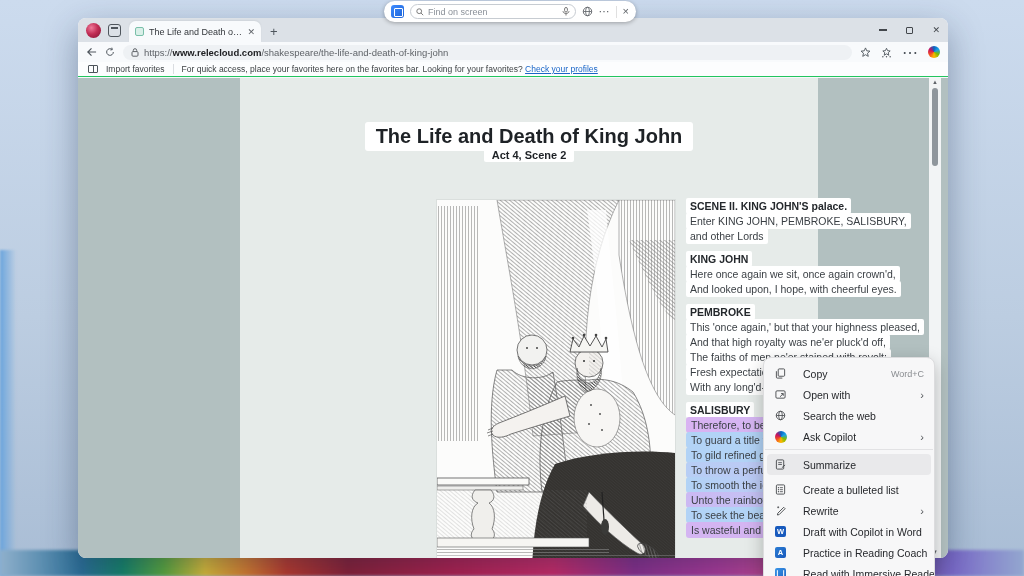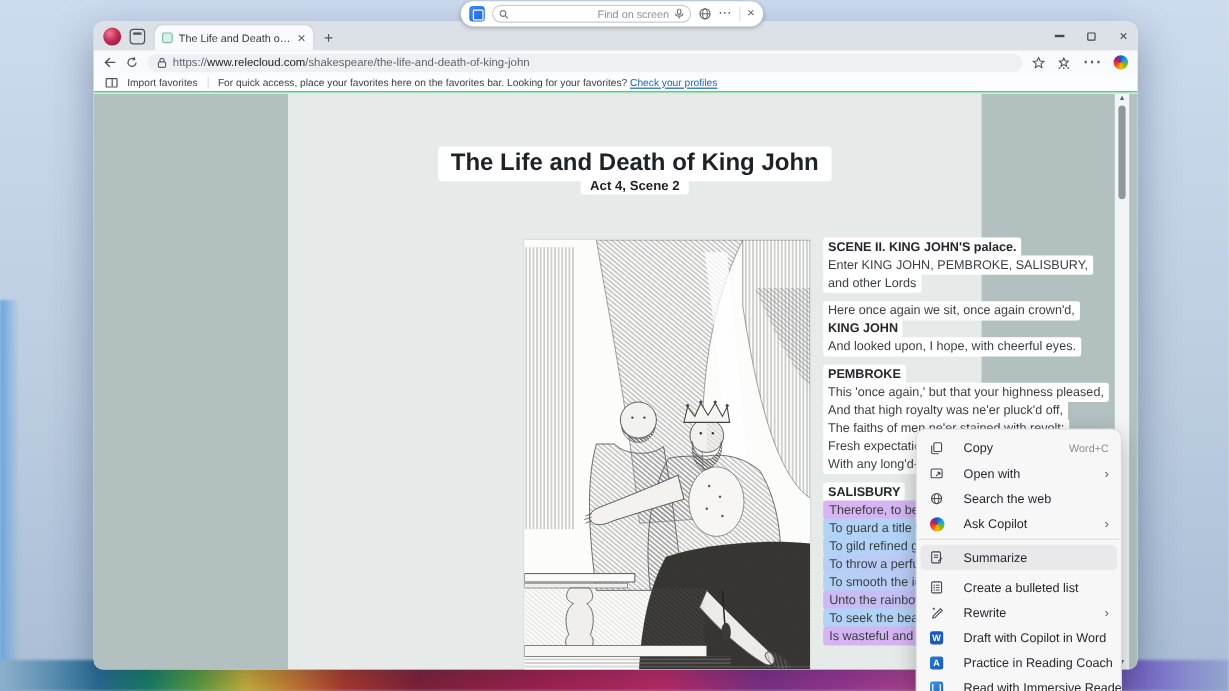--- a/index.html
+++ b/index.html
@@ -30,21 +30,21 @@
     background:#ffffff; border-radius:11px; box-shadow:0 1px 4px rgba(0,0,0,.3);
     display:flex; align-items:center; padding:0 7px; gap:6px; z-index:40;
   }
   .vs-icon { width:13px; height:13px; border-radius:3px;
     background:linear-gradient(135deg,#3f8cff,#1b63d8); position:relative; flex:0 0 auto;}
   .vs-icon::after { content:""; position:absolute; left:3px; top:3px; width:7px; height:7px;
     border:1px solid #fff; border-radius:1px; }
   .find-box { flex:1; height:15px; border:1px solid #c7ccd2; border-radius:8px;
     display:flex; align-items:center; padding:0 5px; gap:4px; background:#fff; }
   .find-box input { border:none; outline:none; flex:1; font-size:9px;
-    font-family:"Liberation Sans",sans-serif; color:#444; background:transparent; min-width:0;text-align:right;}
+    font-family:"Liberation Sans",sans-serif; color:#444; background:transparent; min-width:0;}
   .find-box input::placeholder { color:#8a9098; }
   .ov-ic { color:#5f6368; font-size:11px; line-height:1; flex:0 0 auto; display:flex; align-items:center;}
   .ov-sep { width:1px; height:12px; background:#e0e0e0; flex:0 0 auto;}
 
   
   .bwindow {
     position:absolute; left:78px; top:18px; width:870px; height:540px;
     border-radius:8px; background:#f6f8fa; box-shadow:0 12px 34px rgba(20,40,70,.38);
     overflow:hidden; z-index:10;
   }
@@ -63,21 +63,21 @@
   .wcontrols { position:absolute; right:8px; top:0; height:24px; display:flex; align-items:center; gap:19px;}
   .wc { color:#43474c; font-size:9px; line-height:1; display:flex; align-items:center;}
   .wc-min { width:8px; height:1.4px; background:#43474c;}
   .wc-max { width:7px; height:7px; border:1.2px solid #43474c; border-radius:1px;}
 
   .toolbar { height:20px; background:#f8fafc; display:flex; align-items:center; padding:0 8px; gap:8px;}
   .nav-ic { display:flex; align-items:center; color:#4e555c; flex:0 0 auto;}
   .addr { flex:1; height:15px; background:#eef1f4; border-radius:8px; display:flex; align-items:center;
     padding:0 8px; gap:5px; overflow:hidden;}
   .addr .url { font-size:9.5px; color:#5f6368; white-space:nowrap; overflow:hidden;}
-  .addr .url b { color:#202124; font-weight:normal;}
+  .addr .url b { color:#202124; font-weight:bold;}
   .tb-right { display:flex; align-items:center; gap:10px; flex:0 0 auto;}
   .copilot-dot { width:12px; height:12px; border-radius:50%;
     background:conic-gradient(#0a64c0,#18a3e8,#7fba00,#ffb900,#f25022,#c51162,#0a64c0);}
   .favbar { height:15px; background:#fcfdfe; border-bottom:1px solid #22c55e;
     display:flex; align-items:center; padding:0 10px; gap:8px; font-size:8.5px; color:#3c4043;}
   .fav-sep { width:1px; height:10px; background:#dadde1;}
   .favbar a { color:#1a66c8; text-decoration:underline;}
   .book-ic { width:10px; height:8px; border:1px solid #4e555c; border-radius:1px; position:relative;}
   .book-ic::after{content:""; position:absolute; left:4px; top:0; bottom:0; width:1px; background:#4e555c;}
 
@@ -303,22 +303,22 @@
         </svg>
       </div>
 
       <div class="textcol">
         <div class="block">
           <div class="tline"><span class="chip speaker">SCENE II. KING JOHN'S palace.</span></div>
           <div class="tline"><span class="chip">Enter KING JOHN, PEMBROKE, SALISBURY,</span></div>
           <div class="tline"><span class="chip">and other Lords</span></div>
         </div>
         <div class="block">
+          <div class="tline"><span class="chip speaker">KING JOHN</span></div>
           <div class="tline"><span class="chip">Here once again we sit, once again crown'd,</span></div>
-          <div class="tline"><span class="chip speaker">KING JOHN</span></div>
           <div class="tline"><span class="chip">And looked upon, I hope, with cheerful eyes.</span></div>
         </div>
         <div class="block">
           <div class="tline"><span class="chip speaker">PEMBROKE</span></div>
           <div class="tline"><span class="chip">This 'once again,' but that your highness pleased,</span></div>
           <div class="tline"><span class="chip">And that high royalty was ne'er pluck'd off,</span></div>
           <div class="tline"><span class="chip">The faiths of men ne'er stained with revolt;</span></div>
           <div class="tline"><span class="chip">Fresh expectation troubled not the land</span></div>
           <div class="tline"><span class="chip">With any long'd-for change or better state.</span></div>
         </div>

